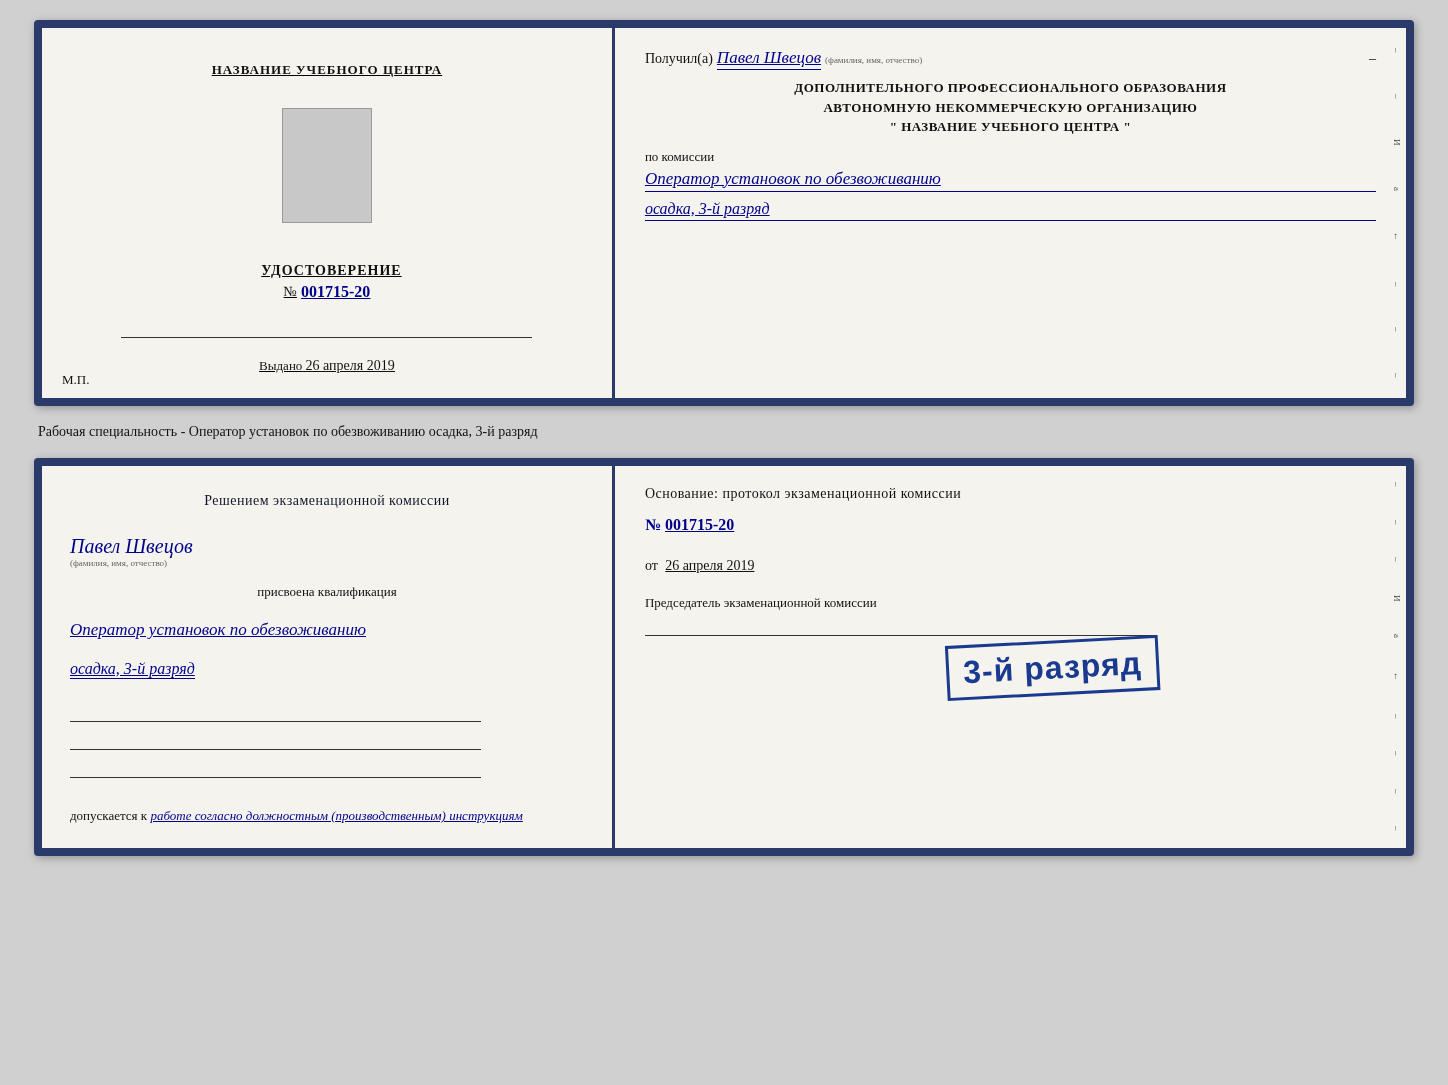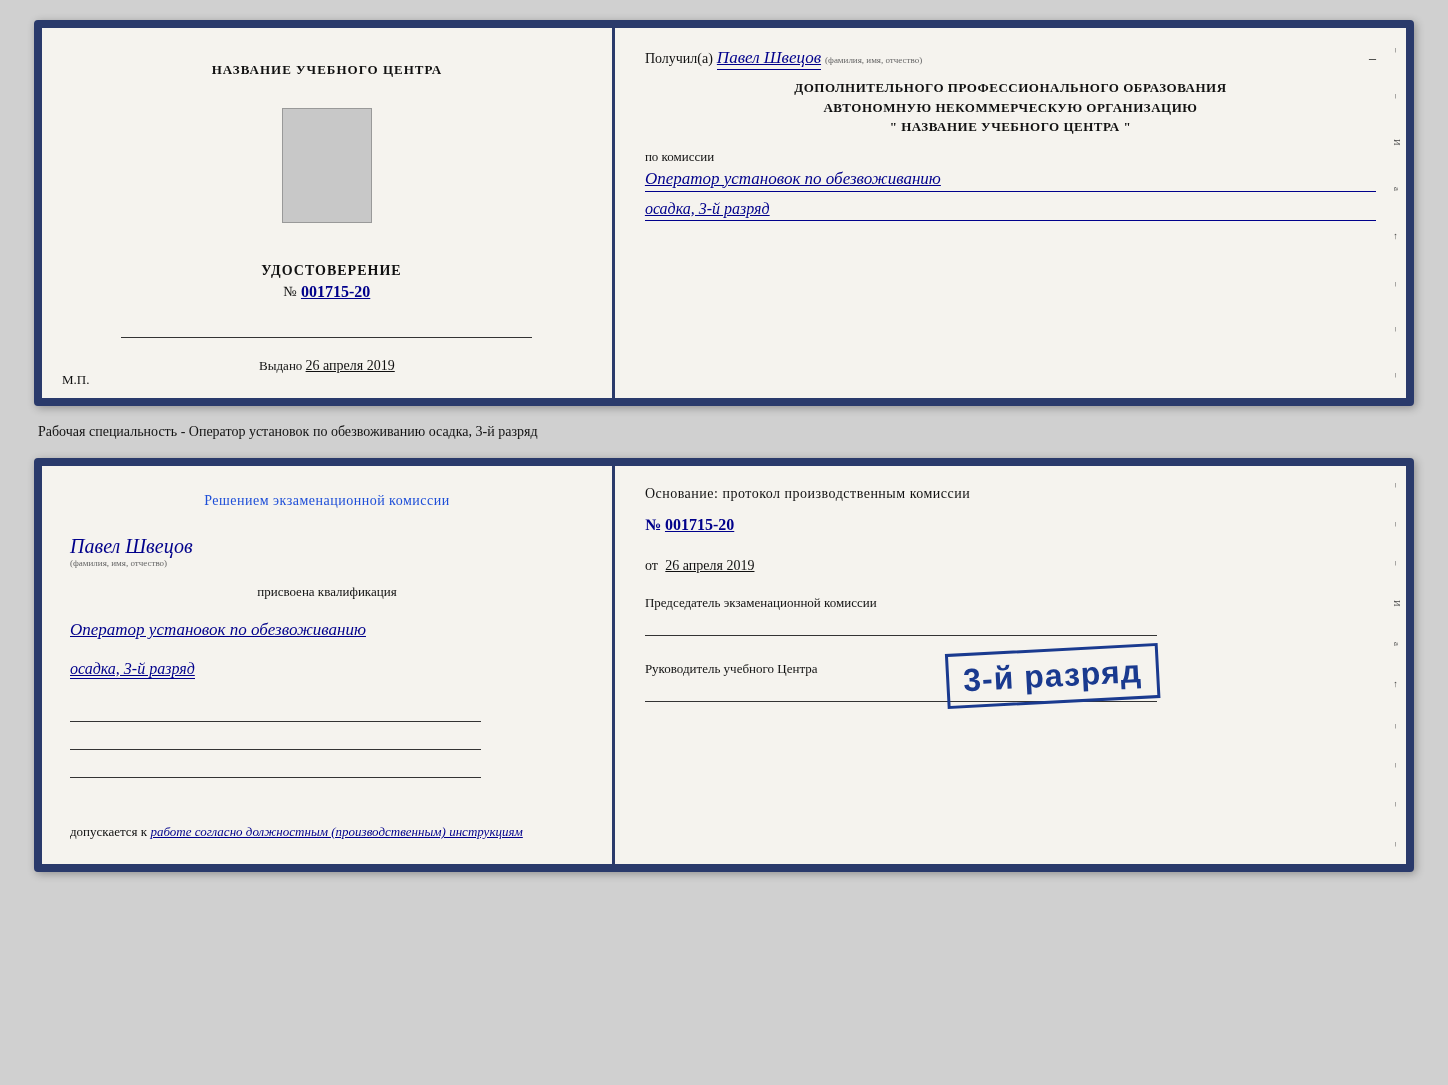--- a/index.html
+++ b/index.html
@@ -70,20 +70,21 @@
     .edge-mark {
       font-size: 9px;
       color: #444;
       writing-mode: vertical-rl;
       letter-spacing: 1px;
     }
 
     
     .top-card .doc-left {
       gap: 20px;
+      text-decoration: underline;
     }
 
     .center-title {
       font-size: 13px;
       font-weight: bold;
       text-align: center;
       letter-spacing: 1px;
       color: #111;
       margin-top: 10px;
     }
@@ -204,21 +205,21 @@
     }
 
     
     .bottom-card .doc-left {
       gap: 14px;
       align-items: flex-start;
     }
 
     .decision-title {
       font-size: 14px;
-      color: #1d4ed8;
+      color: #0f172a;
       letter-spacing: 0.5px;
       line-height: 1.5;
       text-align: center;
       width: 100%;
       font-family: Liberation Serif, serif;
     }
 
     .person-name-large {
       font-size: 20px;
       font-style: italic;
@@ -444,49 +445,45 @@
       <div style="margin-top:6px;">
         <span class="rank-value-bottom">осадка, 3-й разряд</span>
       </div>
 
       <div class="signature-lines">
         <div class="sig-line"></div>
         <div class="sig-line"></div>
         <div class="sig-line"></div>
       </div>
 
-      <div class="allowed-block" style="margin-top:32px;">
+      <div class="allowed-block" style="margin-top:16px;">
         <span style="font-size:13px;color:#111;">допускается к</span>
         <span class="allowed-value" style="font-size:13px;">работе согласно должностным (производственным) инструкциям</span>
       </div>
     </div>
 
     <div class="doc-right" style="position:relative;">
 
-      <div class="basis-title">Основание: протокол производственным комиссии</div>
+      <div class="basis-title">Основание: протокол экзаменационной комиссии</div>
 
       <div class="protocol-number">
         <span>№</span>
         <span style="font-size:16px;font-weight:bold;color:#00008B;text-decoration:underline;">001715-20</span>
       </div>
 
       <div class="from-date">
         <span>от</span>
         <span style="text-decoration:underline;margin-left:4px;">26 апреля 2019</span>
       </div>
 
       <div class="chairman-block">
         <div class="chairman-label">Председатель экзаменационной комиссии</div>
         <div class="sig-line-right"></div>
       </div>
 
-      <div class="director-block">
-        <div class="director-label">Руководитель учебного Центра</div>
-        <div class="sig-line-right"></div>
-      </div>
 
       <div class="stamp">
         <div class="stamp-text">3-й разряд</div>
       </div>
 
       <div class="right-edge-marks">
         <span class="edge-mark">–</span>
         <span class="edge-mark">–</span>
         <span class="edge-mark">–</span>
         <span class="edge-mark">И</span>

